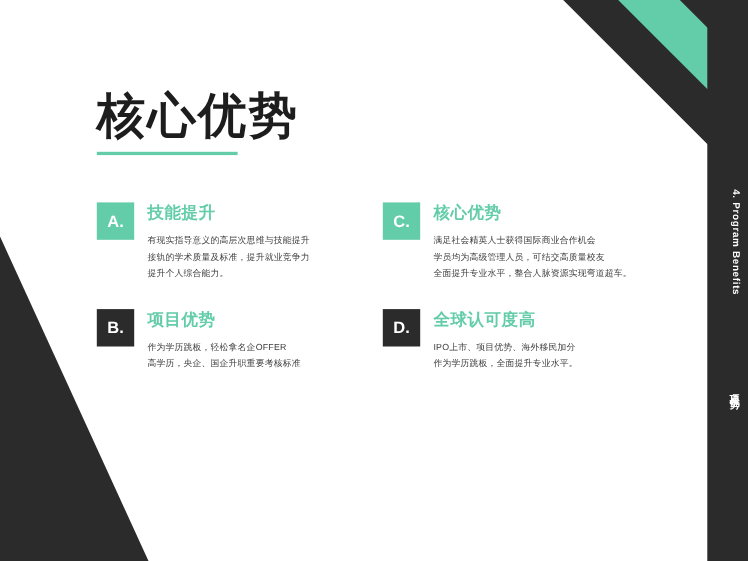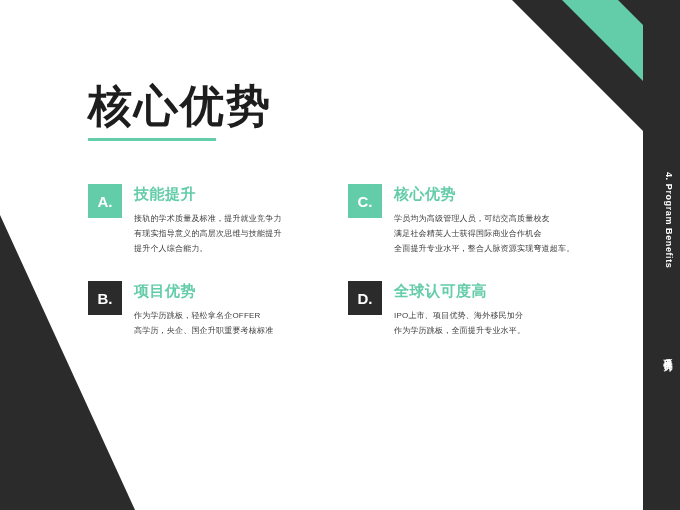--- a/index.html
+++ b/index.html
@@ -182,34 +182,34 @@
 
   <div class="grid">
 
     <div class="row">
 
       <div class="cell">
         <div class="badge green">A.</div>
         <div class="cell-body">
           <div class="cell-title">技能提升</div>
           <div class="cell-lines">
+            <div class="cell-line">有现实指导意义的高层次思维与技能提升</div>
             <div class="cell-line">接轨的学术质量及标准，提升就业竞争力</div>
-            <div class="cell-line">有现实指导意义的高层次思维与技能提升</div>
             <div class="cell-line">提升个人综合能力。</div>
           </div>
         </div>
       </div>
 
       <div class="cell">
         <div class="badge green">C.</div>
         <div class="cell-body">
           <div class="cell-title">核心优势</div>
           <div class="cell-lines">
+            <div class="cell-line">满足社会精英人士获得国际商业合作机会</div>
             <div class="cell-line">学员均为高级管理人员，可结交高质量校友</div>
-            <div class="cell-line">满足社会精英人士获得国际商业合作机会</div>
             <div class="cell-line">全面提升专业水平，整合人脉资源实现弯道超车。</div>
           </div>
         </div>
       </div>
 
     </div>
 
     <div class="row second">
 
       <div class="cell">

